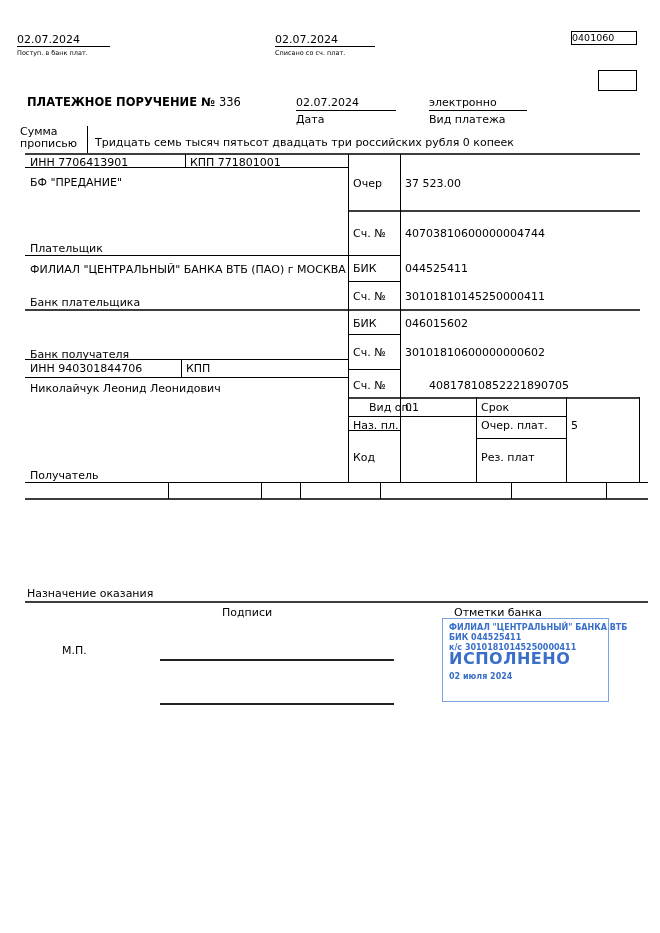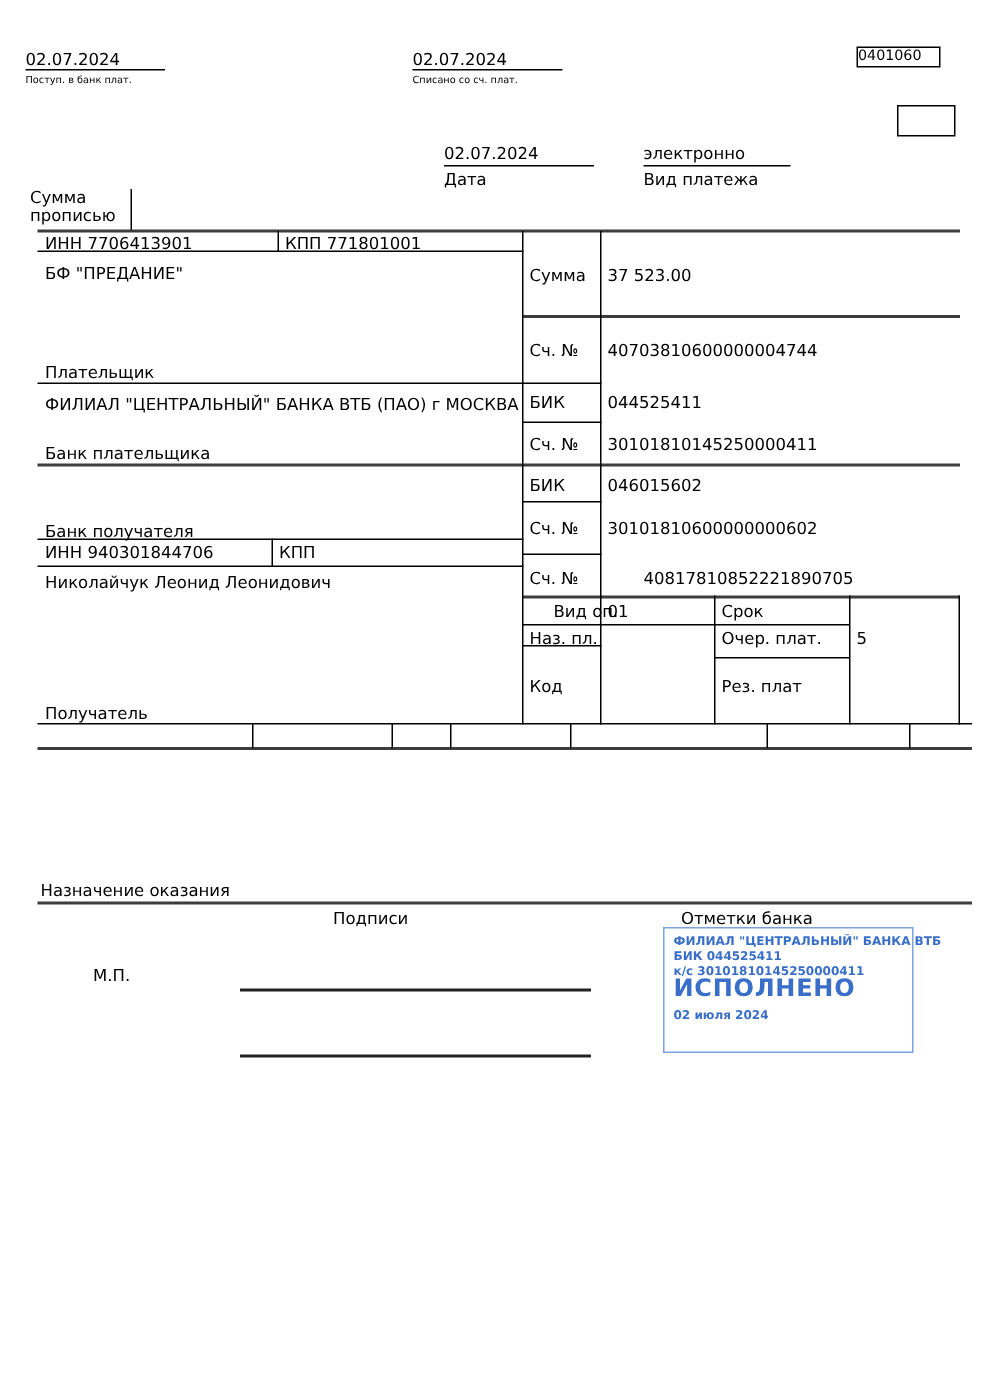--- a/index.html
+++ b/index.html
@@ -27,37 +27,39 @@
 <div id="page">
 
   <div class="t c" style="left:17px;top:33px;width:93px;">02.07.2024</div>
   <div class="lh" style="left:17px;top:46px;width:93px;"></div>
   <div class="t c small" style="left:17px;top:49px;width:93px;">Поступ. в банк плат.</div>
 
   <div class="t c" style="left:275px;top:33px;width:100px;">02.07.2024</div>
   <div class="lh" style="left:275px;top:46px;width:100px;"></div>
   <div class="t c small" style="left:275px;top:49px;width:100px;">Списано со сч. плат.</div>
 
-  <div class="box" style="left:571px;top:31px;width:56px;height:14px;">
+  <div class="box" style="left:571px;top:31px;width:66px;height:14px;">
     <div class="t c" style="left:0;top:0;width:63px;font-size:9.5px;line-height:11px;">0401060</div>
   </div>
 
+  <div class="t" style="left:27px;top:96px;font-size:11.5px;"><span class="b">ПЛАТЕЖНОЕ ПОРУЧЕНИЕ №</span><span style="margin-left:4px;">336</span></div>
 
   <div class="t c" style="left:296px;top:96px;width:100px;">02.07.2024</div>
   <div class="lh" style="left:296px;top:110px;width:100px;"></div>
   <div class="t c" style="left:296px;top:113px;width:100px;">Дата</div>
 
   <div class="t c" style="left:429px;top:96px;width:98px;">электронно</div>
   <div class="lh" style="left:429px;top:110px;width:98px;"></div>
   <div class="t c" style="left:429px;top:113px;width:98px;">Вид платежа</div>
 
   <div class="box" style="left:598px;top:70px;width:39px;height:21px;"></div>
 
   <div class="t wrap" style="left:20px;top:126px;width:58px;line-height:12px;white-space:normal;">Сумма прописью</div>
   <div class="lv" style="left:87px;top:126px;height:28px;"></div>
+  <div class="t" style="left:95px;top:136px;width:545px;">Тридцать семь тысяч пятьсот двадцать три российских рубля 0 копеек</div>
 
   <div class="lh thick" style="left:25px;top:153px;width:615px;"></div>
   <div class="lh" style="left:25px;top:167px;width:324px;"></div>
   <div class="lh thick" style="left:348px;top:210px;width:292px;"></div>
   <div class="lh" style="left:25px;top:255px;width:376px;"></div>
   <div class="lh" style="left:348px;top:281px;width:53px;"></div>
   <div class="lh thick" style="left:25px;top:309px;width:615px;"></div>
   <div class="lh" style="left:348px;top:334px;width:53px;"></div>
   <div class="lh" style="left:25px;top:359px;width:324px;"></div>
   <div class="lh" style="left:348px;top:369px;width:53px;"></div>
@@ -82,21 +84,21 @@
   <div class="lv" style="left:300px;top:482px;height:17px;"></div>
   <div class="lv" style="left:380px;top:482px;height:17px;"></div>
   <div class="lv" style="left:511px;top:482px;height:17px;"></div>
   <div class="lv" style="left:606px;top:482px;height:17px;"></div>
 
   <div class="t" style="left:30px;top:156px;">ИНН 7706413901</div>
   <div class="t" style="left:190px;top:156px;">КПП 771801001</div>
   <div class="t" style="left:30px;top:176px;">БФ "ПРЕДАНИЕ"</div>
   <div class="t" style="left:30px;top:242px;">Плательщик</div>
 
-  <div class="t" style="left:353px;top:177px;">Сумма</div>
+  <div class="t" style="left:353px;top:177px;">Очер</div>
   <div class="t" style="left:405px;top:177px;">37 523.00</div>
   <div class="t" style="left:353px;top:227px;">Сч. №</div>
   <div class="t" style="left:405px;top:227px;">40703810600000004744</div>
 
   <div class="t" style="left:30px;top:263px;">ФИЛИАЛ "ЦЕНТРАЛЬНЫЙ" БАНКА ВТБ (ПАО) г МОСКВА</div>
   <div class="t" style="left:30px;top:296px;">Банк плательщика</div>
   <div class="t" style="left:353px;top:262px;">БИК</div>
   <div class="t" style="left:405px;top:262px;">044525411</div>
   <div class="t" style="left:353px;top:290px;">Сч. №</div>
   <div class="t" style="left:405px;top:290px;">30101810145250000411</div>

